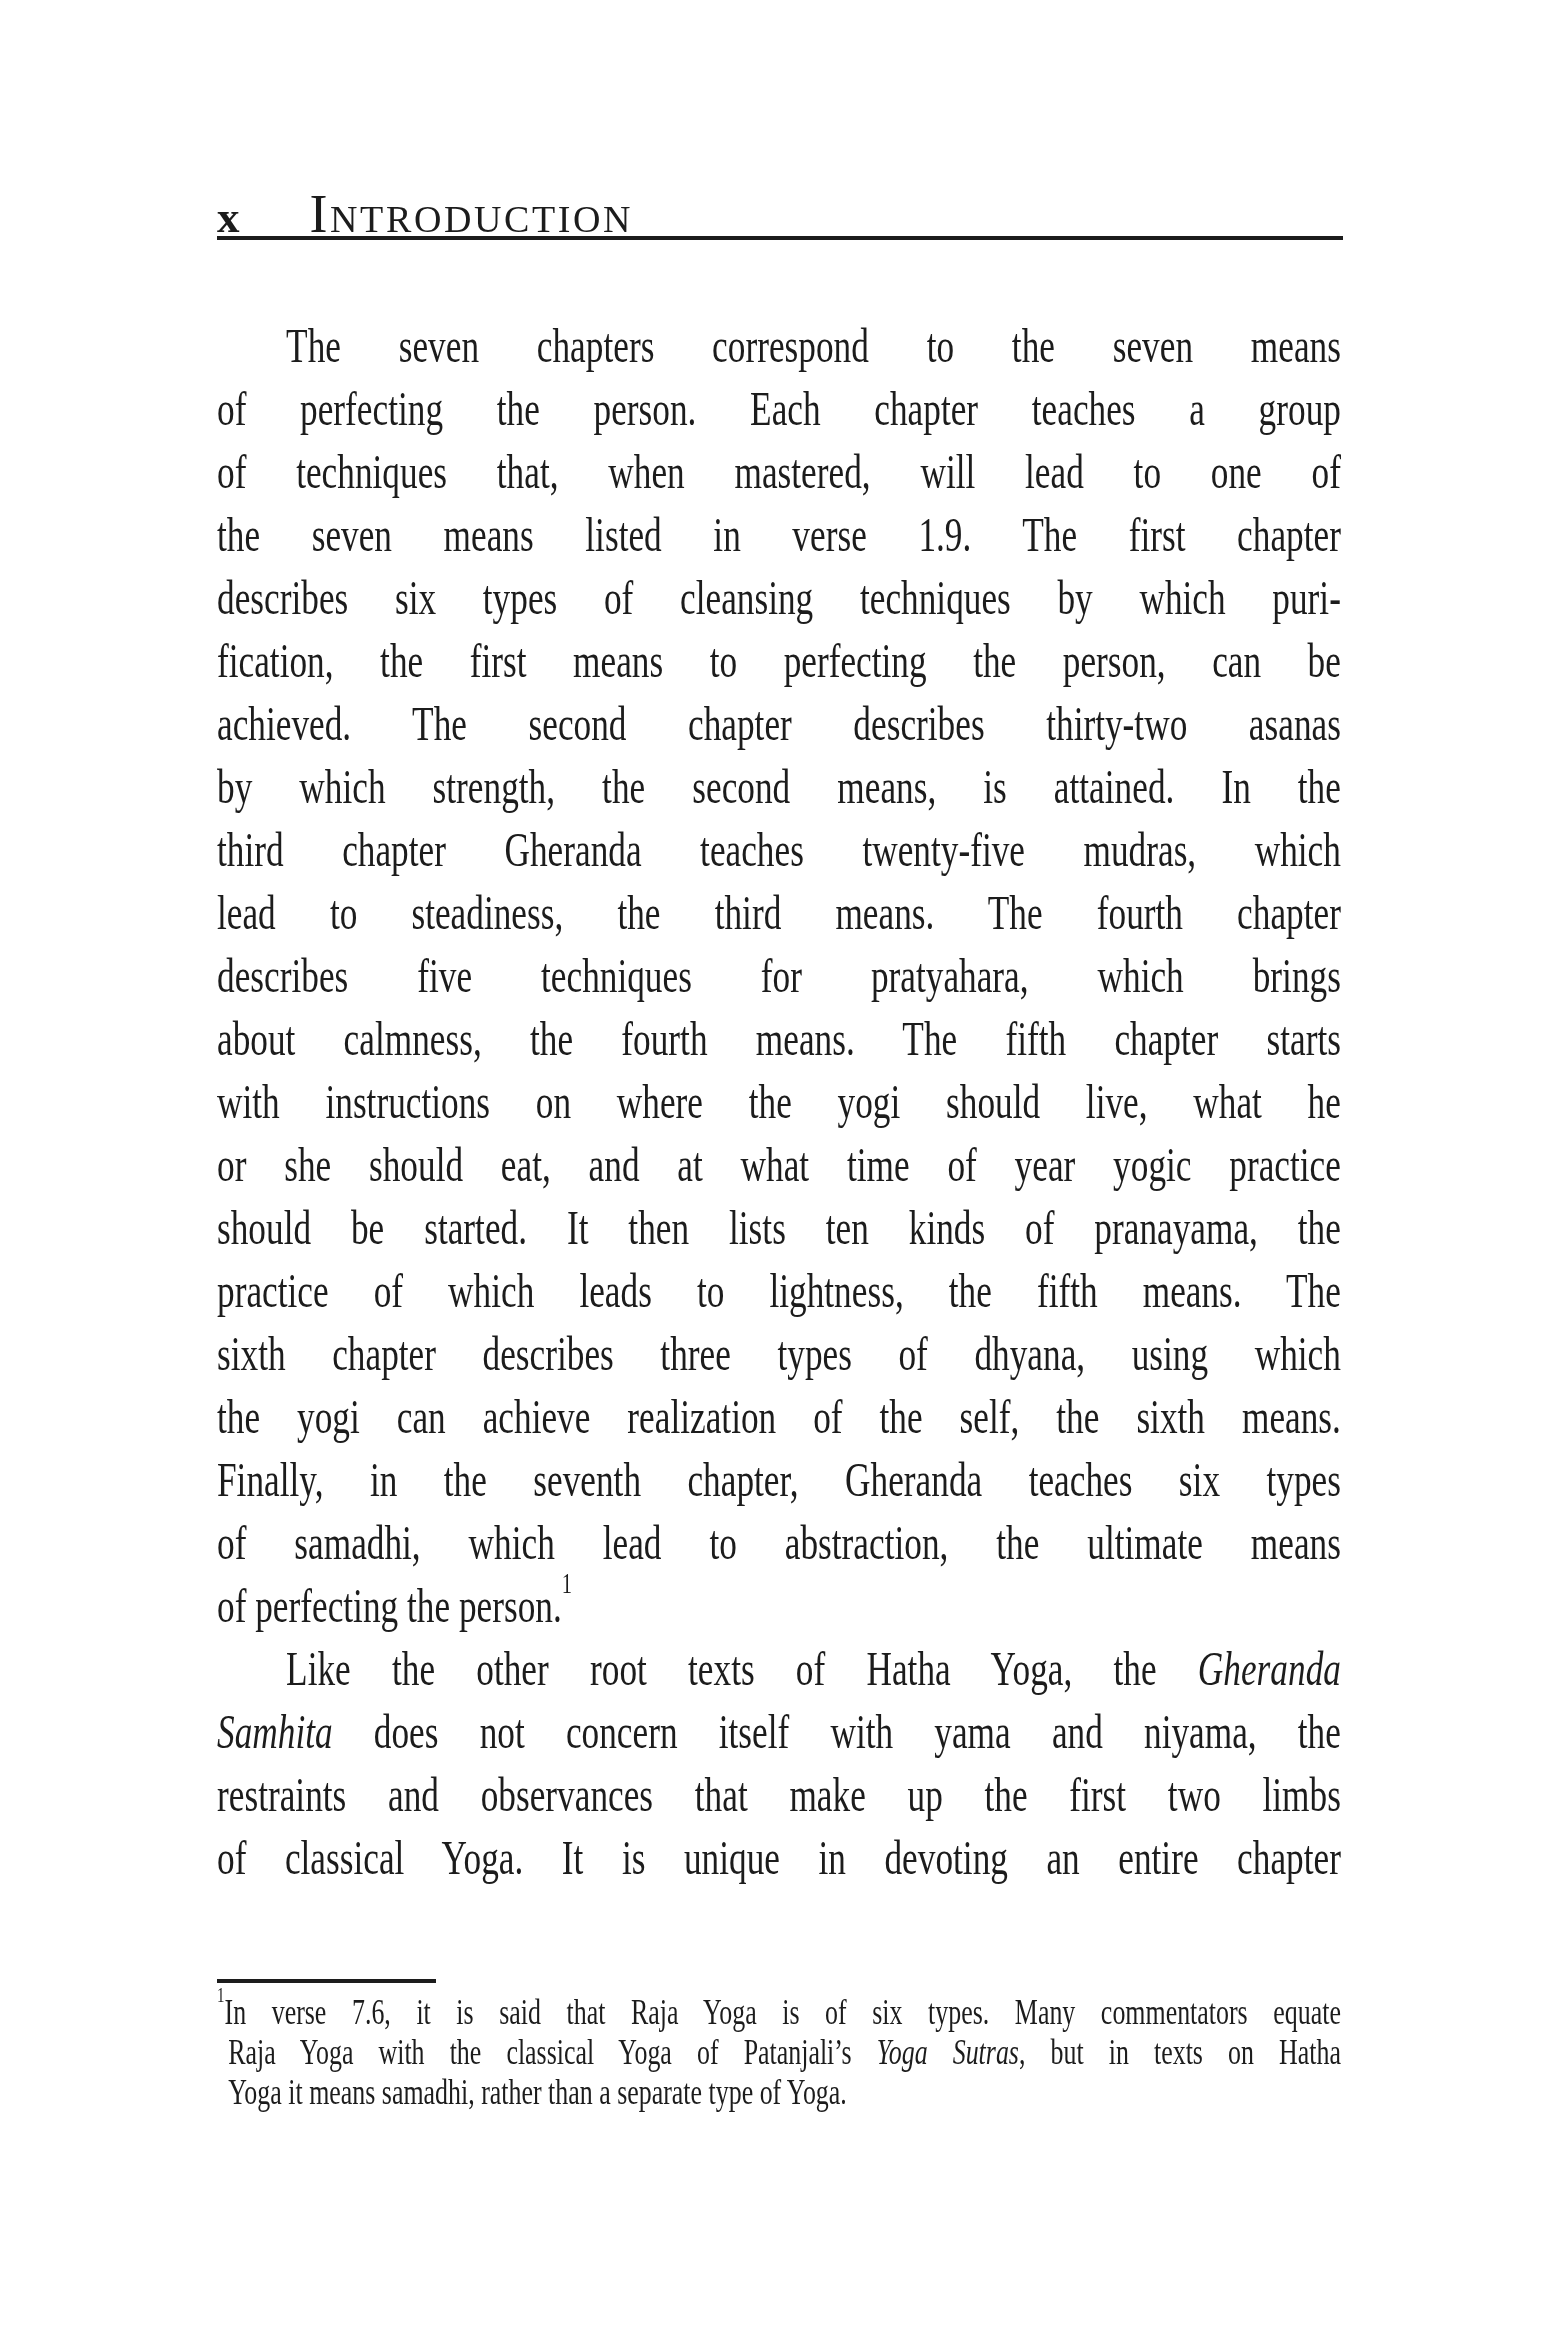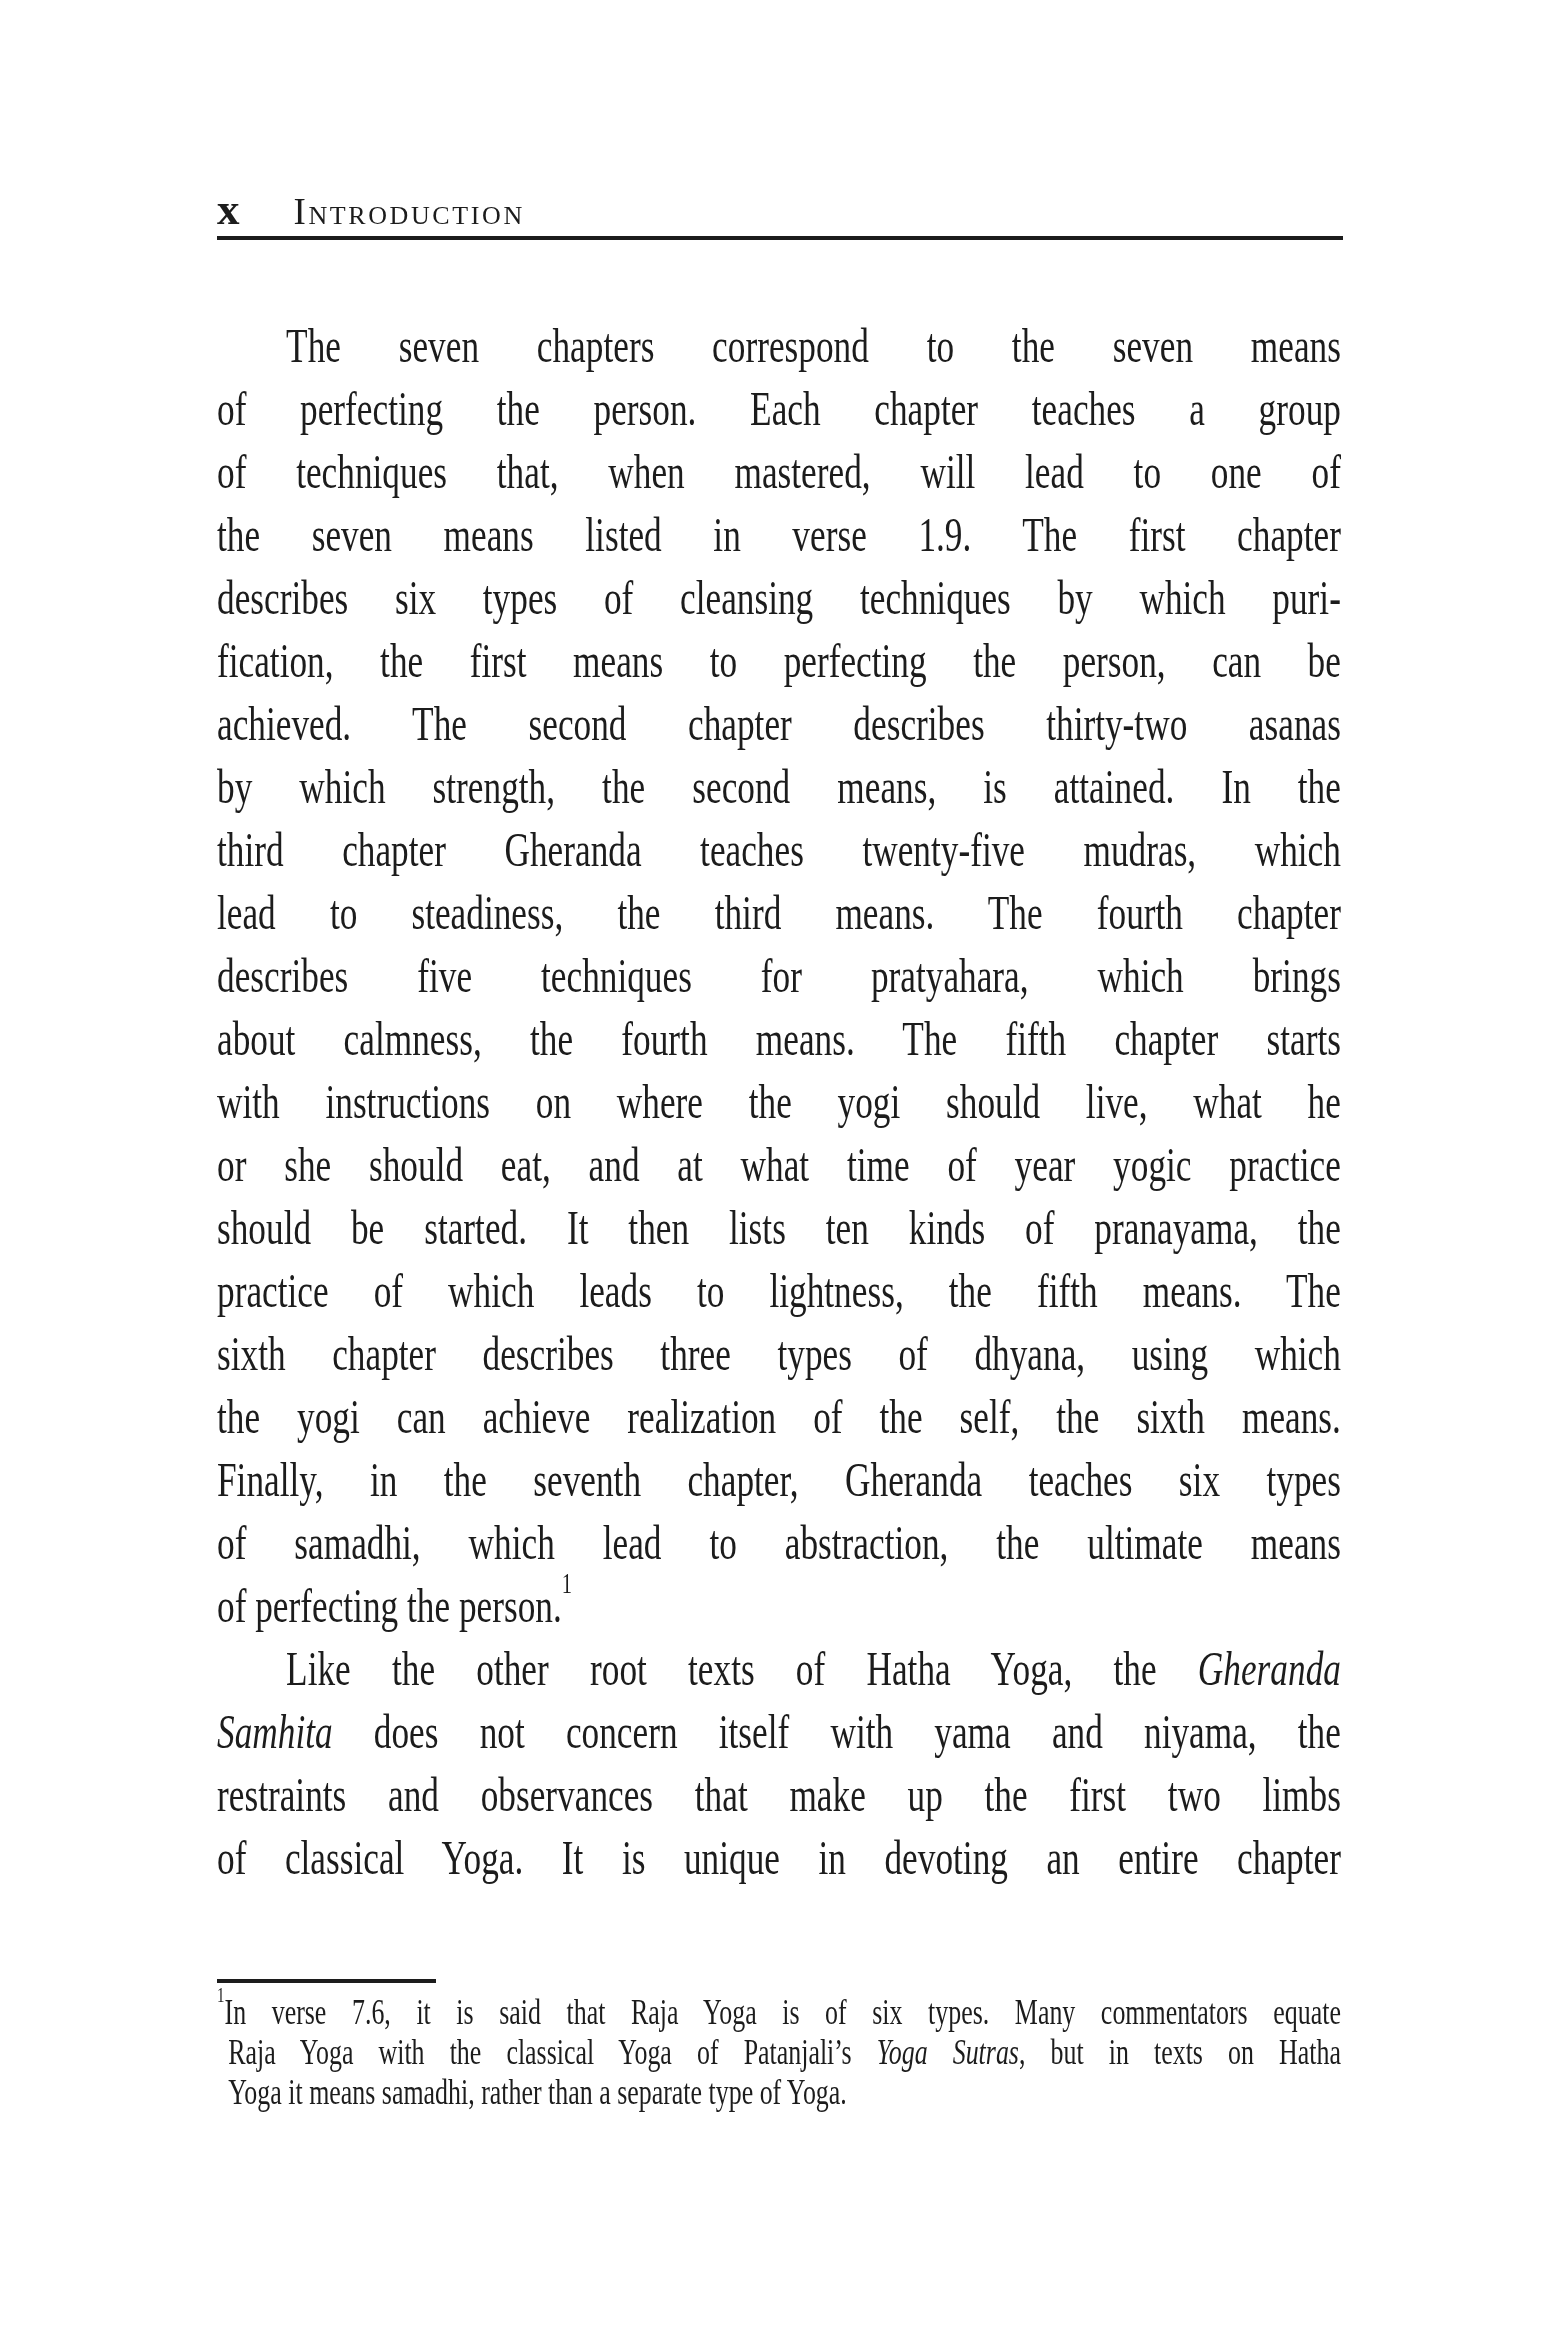--- a/index.html
+++ b/index.html
@@ -24,22 +24,22 @@
     display:flex;
     align-items:baseline;
     white-space:nowrap;
   }
   .page-number{
     font-size:45px;
     font-weight:700;
     line-height:1;
   }
   .chapter-title{
-    margin-left:54px;
-    font-size:37px;
+    margin-left:70px;
+    font-size:54px;
     line-height:1;
     font-variant:small-caps;
     letter-spacing:2.6px;
   }
   .header-rule{
     position:absolute;
     left:217px;
     top:236px;
     width:1126px;
     height:4.3px;

